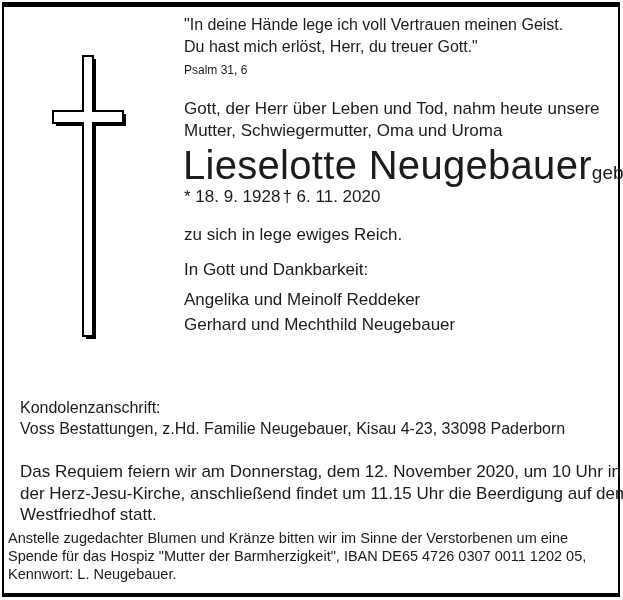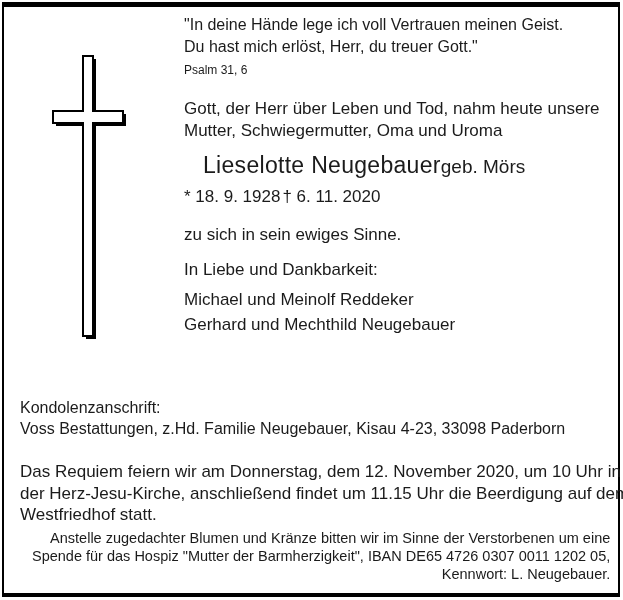--- a/index.html
+++ b/index.html
@@ -59,24 +59,23 @@
     line-height: 21.5px;
   }
   .name-row {
     left: 183px;
     top: 147px;
     display: flex;
     align-items: baseline;
     white-space: nowrap;
   }
   .deceased-name {
-    font-size: 23px;
+    font-size: 40px;
     line-height: 36px;
     letter-spacing: 0.3px;
-    margin-left: 20px;
   }
   .maiden-name {
     font-size: 19px;
   }
   .dates-row {
     left: 184px;
     top: 186px;
     font-size: 17px;
     line-height: 22px;
     white-space: nowrap;
@@ -106,25 +105,24 @@
     font-size: 16px;
     line-height: 20.5px;
   }
   .service-block {
     left: 20px;
     top: 461px;
     font-size: 17px;
     line-height: 21.5px;
   }
   .donation-block {
-    left: 32px;
+    left: 8px;
     top: 529px;
     font-size: 14.5px;
     line-height: 18.2px;
-    text-align: right;
   }
   .line { white-space: nowrap; }
 </style>
 </head>
 <body>
 
 <div class="page">
 
   <div class="frame"></div>
 
@@ -149,26 +147,26 @@
 
   <div class="abs name-row">
     <span class="deceased-name">Lieselotte Neugebauer</span>
     <span class="maiden-name">geb. Mörs</span>
   </div>
 
   <div class="abs dates-row">
     <span>* 18. 9. 1928</span><span class="death-date">† 6. 11. 2020</span>
   </div>
 
-  <div class="abs reich-line line">zu sich in sein ewiges Sinne.</div>
+  <div class="abs reich-line line">zu sich in lege ewiges Reich.</div>
 
-  <div class="abs mourning-intro line">In Liebe und Dankbarkeit:</div>
+  <div class="abs mourning-intro line">In Gott und Dankbarkeit:</div>
 
   <div class="abs mourners-list">
-    <div class="line">Michael und Meinolf Reddeker</div>
+    <div class="line">Angelika und Meinolf Reddeker</div>
     <div class="line">Gerhard und Mechthild Neugebauer</div>
   </div>
 
   <div class="abs condolence-block">
     <div class="line">Kondolenzanschrift:</div>
     <div class="line">Voss Bestattungen, z.Hd. Familie Neugebauer, Kisau 4-23, 33098 Paderborn</div>
   </div>
 
   <div class="abs service-block">
     <div class="line">Das Requiem feiern wir am Donnerstag, dem 12. November 2020, um 10 Uhr in</div>

